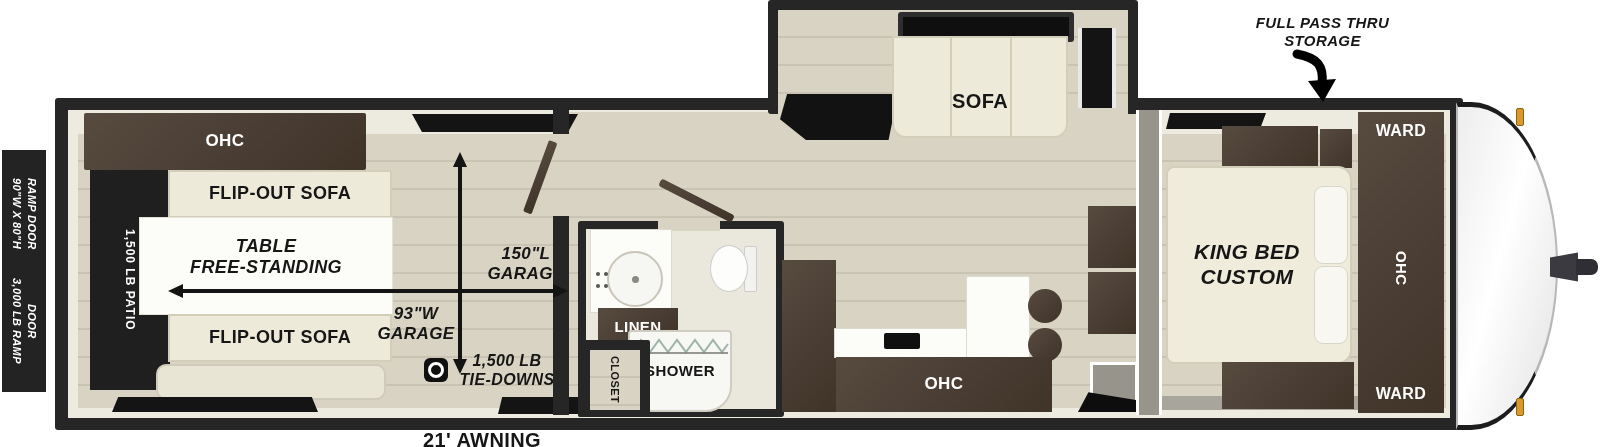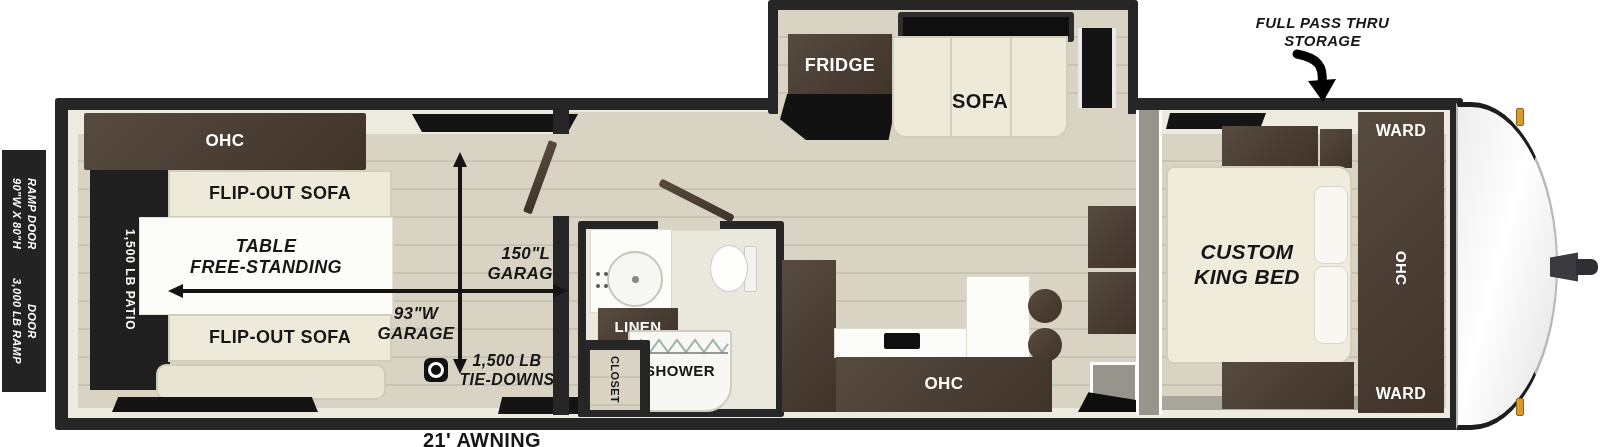--- a/index.html
+++ b/index.html
@@ -40,23 +40,20 @@
 
   <div class="abs wall" style="left:55px;top:98px;width:1408px;height:332px;border-radius:3px;"></div>
   <div class="abs" style="left:68px;top:110px;width:1382px;height:308px;background:#edeae0;"></div>
   <div class="abs floorbg" style="left:78px;top:134px;width:1368px;height:274px;"></div>
   <div class="abs floorbg" style="left:568px;top:112px;width:568px;height:26px;"></div>
 
   <div class="abs wall" style="left:768px;top:0px;width:370px;height:114px;border-radius:3px;"></div>
   <div class="abs floorbg" style="left:778px;top:10px;width:350px;height:104px;"></div>
   <div class="abs" style="left:898px;top:12px;width:176px;height:30px;background:#0f0f0f;border:5px solid #2e2e2e;box-sizing:border-box;border-radius:3px;"></div>
   <div class="abs win" style="left:1078px;top:28px;width:38px;height:80px;border-left:4px solid #e9e9e9;border-right:4px solid #e9e9e9;box-sizing:border-box;"></div>
-  <div class="abs brown flexc" style="left:788px;top:34px;width:104px;height:64px;">
-    <span class="lbl wlbl" style="font-size:18px;">FRIDGE</span>
-  </div>
   <div class="abs" style="left:780px;top:94px;width:118px;height:46px;background:#121212;clip-path:polygon(6% 0,100% 0,92% 100%,22% 100%,0 55%);"></div>
   <div class="abs cream" style="left:892px;top:36px;width:176px;height:102px;border-radius:0 0 14px 14px;">
     <div class="abs" style="left:56px;top:0;width:2px;height:100%;background:#d2ceba;"></div>
     <div class="abs" style="left:116px;top:0;width:2px;height:100%;background:#d2ceba;"></div>
     <div class="abs lbl" style="left:0;top:52px;width:100%;font-size:20px;">SOFA</div>
   </div>
 
   <div class="abs brown flexc" style="left:84px;top:113px;width:282px;height:57px;border-radius:2px;">
     <span class="lbl wlbl" style="font-size:17px;">OHC</span>
   </div>
@@ -140,22 +137,22 @@
   <div class="abs" style="left:1078px;top:390px;width:58px;height:22px;background:#0d0d0d;clip-path:polygon(0 100%,18% 10%,100% 45%,100% 100%);"></div>
 
   <div class="abs win" style="left:1166px;top:113px;width:100px;height:16px;clip-path:polygon(4% 0,100% 0,94% 100%,0 100%);"></div>
   <div class="abs" style="left:1162px;top:396px;width:196px;height:14px;background:#a8a59c;"></div>
   <div class="abs brown" style="left:1222px;top:126px;width:96px;height:42px;"></div>
   <div class="abs brown" style="left:1320px;top:129px;width:32px;height:39px;"></div>
   <div class="abs cream" style="left:1166px;top:166px;width:186px;height:198px;border-radius:8px 14px 14px 8px;background:#efecdc;"></div>
   <div class="abs pillow" style="left:1314px;top:186px;width:32px;height:76px;"></div>
   <div class="abs pillow" style="left:1314px;top:266px;width:32px;height:76px;"></div>
   <div class="abs lbl" style="left:1172px;top:240px;width:150px;font-size:21px;">
+    <span class="line">KING BED</span>
     <span class="line">CUSTOM</span>
-    <span class="line">KING BED</span>
   </div>
   <div class="abs brown" style="left:1222px;top:362px;width:132px;height:47px;"></div>
   <div class="abs brown" style="left:1358px;top:112px;width:86px;height:301px;"></div>
   <div class="abs lbl wlbl" style="left:1358px;top:122px;width:86px;font-size:16px;">WARD</div>
   <div class="abs flexc" style="left:1358px;top:238px;width:86px;height:60px;">
     <span class="vert lbl wlbl" style="font-size:15px;">OHC</span>
   </div>
   <div class="abs lbl wlbl" style="left:1358px;top:385px;width:86px;font-size:16px;">WARD</div>
 
   <div class="abs" style="left:1456px;top:102px;width:102px;height:328px;border-radius:0 85% 85% 0 / 0 50% 50% 0;

